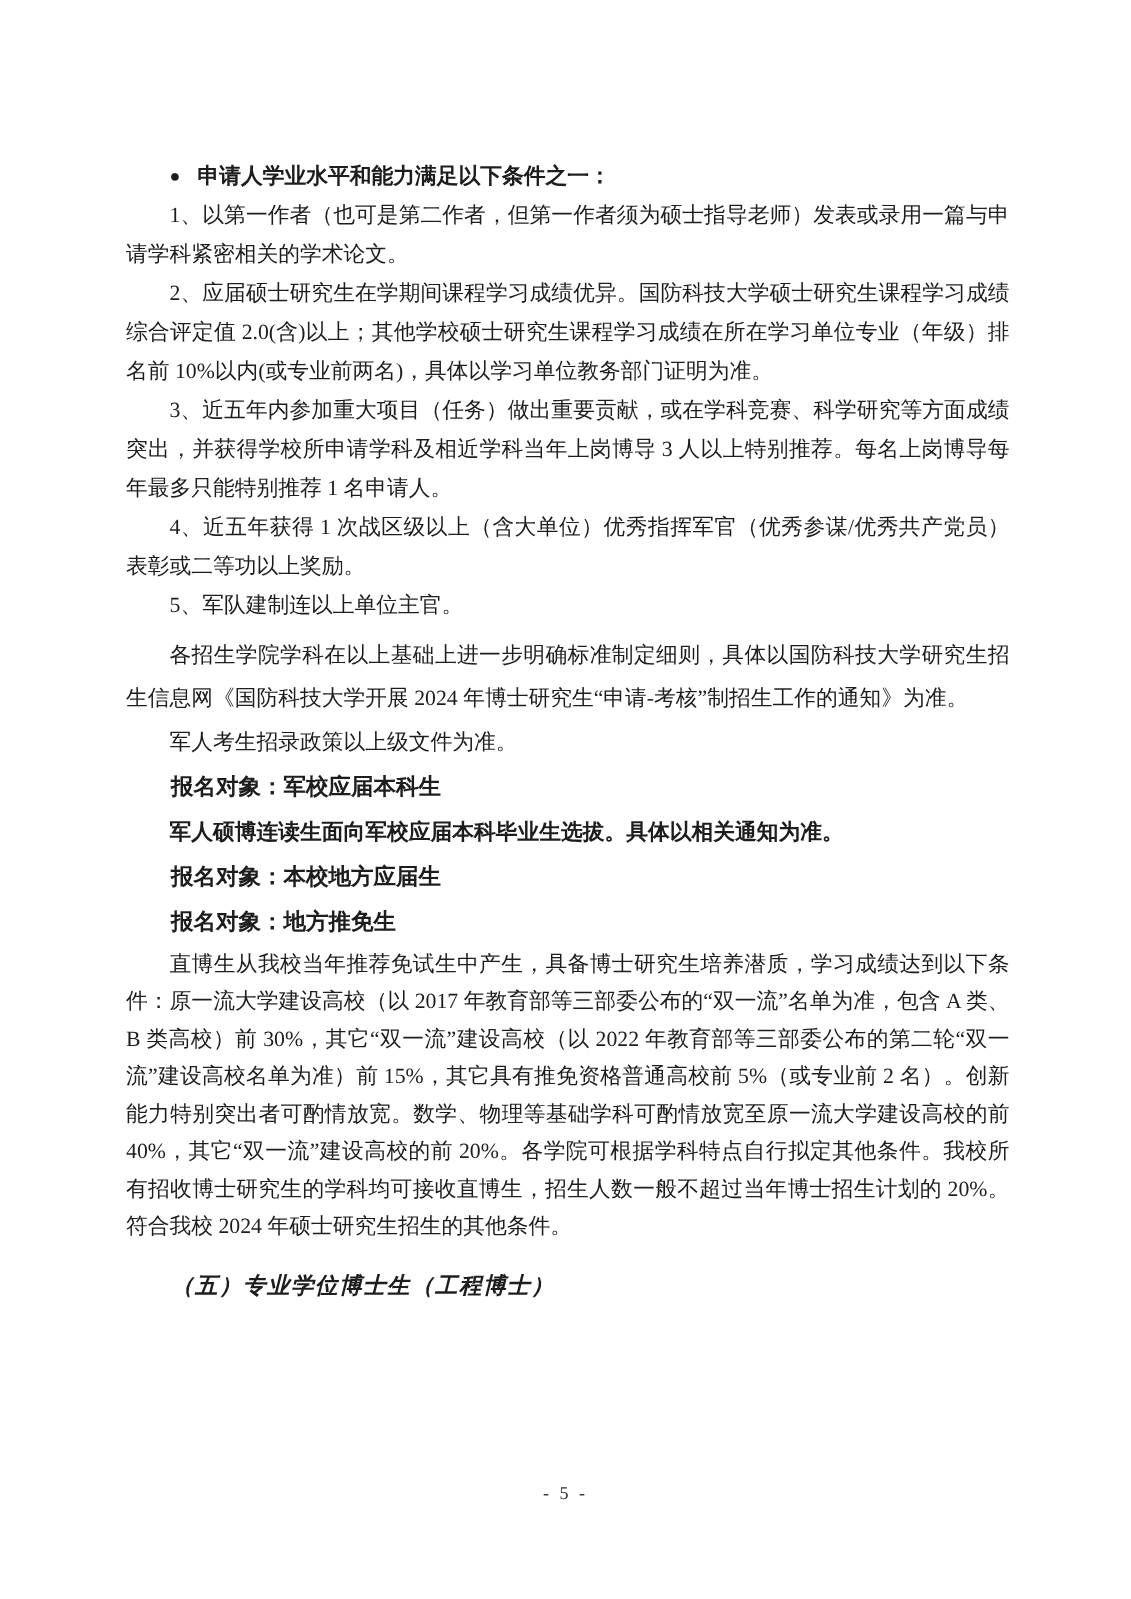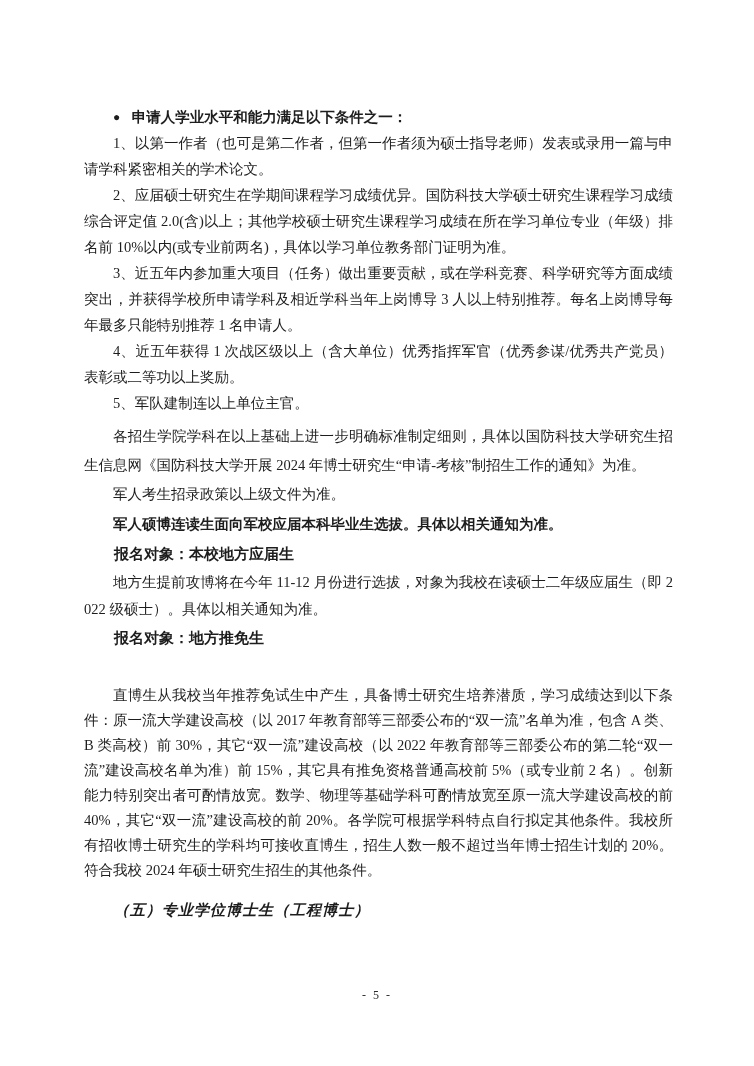--- a/index.html
+++ b/index.html
@@ -60,21 +60,21 @@
     letter-spacing: 1px;
   }
   
   p.target-label {
     font-weight: 700;
     font-size: 15px;
     line-height: 30px;
   }
   p.body-single { line-height: 30px; font-weight: bold; }
   p.body-two    { line-height: 27px; }
-  p.body-long   { line-height: 25px; margin-top: 29px; }
+  p.body-long   { line-height: 25px; }
   p.heading-four { line-height: 32px; }
   p.label-four   { line-height: 31px; }
   p.heading-five { margin-top: 12px; }
   .footer {
     position: absolute;
     top: 988px;
     left: 0;
     width: 100%;
     text-align: center;
     font-size: 12px;
@@ -92,24 +92,24 @@
 
     <p>1、以第一作者（也可是第二作者，但第一作者须为硕士指导老师）发表或录用一篇与申请学科紧密相关的学术论文。</p>
     <p>2、应届硕士研究生在学期间课程学习成绩优异。国防科技大学硕士研究生课程学习成绩综合评定值 2.0(含)以上；其他学校硕士研究生课程学习成绩在所在学习单位专业（年级）排名前 10%以内(或专业前两名)，具体以学习单位教务部门证明为准。</p>
     <p>3、近五年内参加重大项目（任务）做出重要贡献，或在学科竞赛、科学研究等方面成绩突出，并获得学校所申请学科及相近学科当年上岗博导 3 人以上特别推荐。每名上岗博导每年最多只能特别推荐 1 名申请人。</p>
     <p>4、近五年获得 1 次战区级以上（含大单位）优秀指挥军官（优秀参谋/优秀共产党员）表彰或二等功以上奖励。</p>
     <p>5、军队建制连以上单位主官。</p>
 
     <p class="emph emph-first">各招生学院学科在以上基础上进一步明确标准制定细则，具体以国防科技大学研究生招生信息网《国防科技大学开展 2024 年博士研究生“申请-考核”制招生工作的通知》为准。</p>
     <p class="emph">军人考生招录政策以上级文件为准。</p>
 
+    <p class="target-label">报名对象：军校应届本科生</p>
     <p class="body-single">军人硕博连读生面向军校应届本科毕业生选拔。具体以相关通知为准。</p>
 
     <p class="target-label">报名对象：本校地方应届生</p>
-    <p class="body-two">地方生提前攻博将在今年 11-12 月份进行选拔，对象为我校在读硕士二年级应届生（即 2022 级硕士）。具体以相关通知为准。</p>
 
     <p class="target-label label-four">报名对象：地方推免生</p>
     <p class="body-long">直博生从我校当年推荐免试生中产生，具备博士研究生培养潜质，学习成绩达到以下条件：原一流大学建设高校（以 2017 年教育部等三部委公布的“双一流”名单为准，包含 A 类、B 类高校）前 30%，其它“双一流”建设高校（以 2022 年教育部等三部委公布的第二轮“双一流”建设高校名单为准）前 15%，其它具有推免资格普通高校前 5%（或专业前 2 名）。创新能力特别突出者可酌情放宽。数学、物理等基础学科可酌情放宽至原一流大学建设高校的前 40%，其它“双一流”建设高校的前 20%。各学院可根据学科特点自行拟定其他条件。我校所有招收博士研究生的学科均可接收直博生，招生人数一般不超过当年博士招生计划的 20%。符合我校 2024 年硕士研究生招生的其他条件。</p>
 
     <p class="sub-heading heading-five">（五）专业学位博士生（工程博士）</p>
 
   </div>
 
   <div class="footer">- 5 -</div>
 </div>

